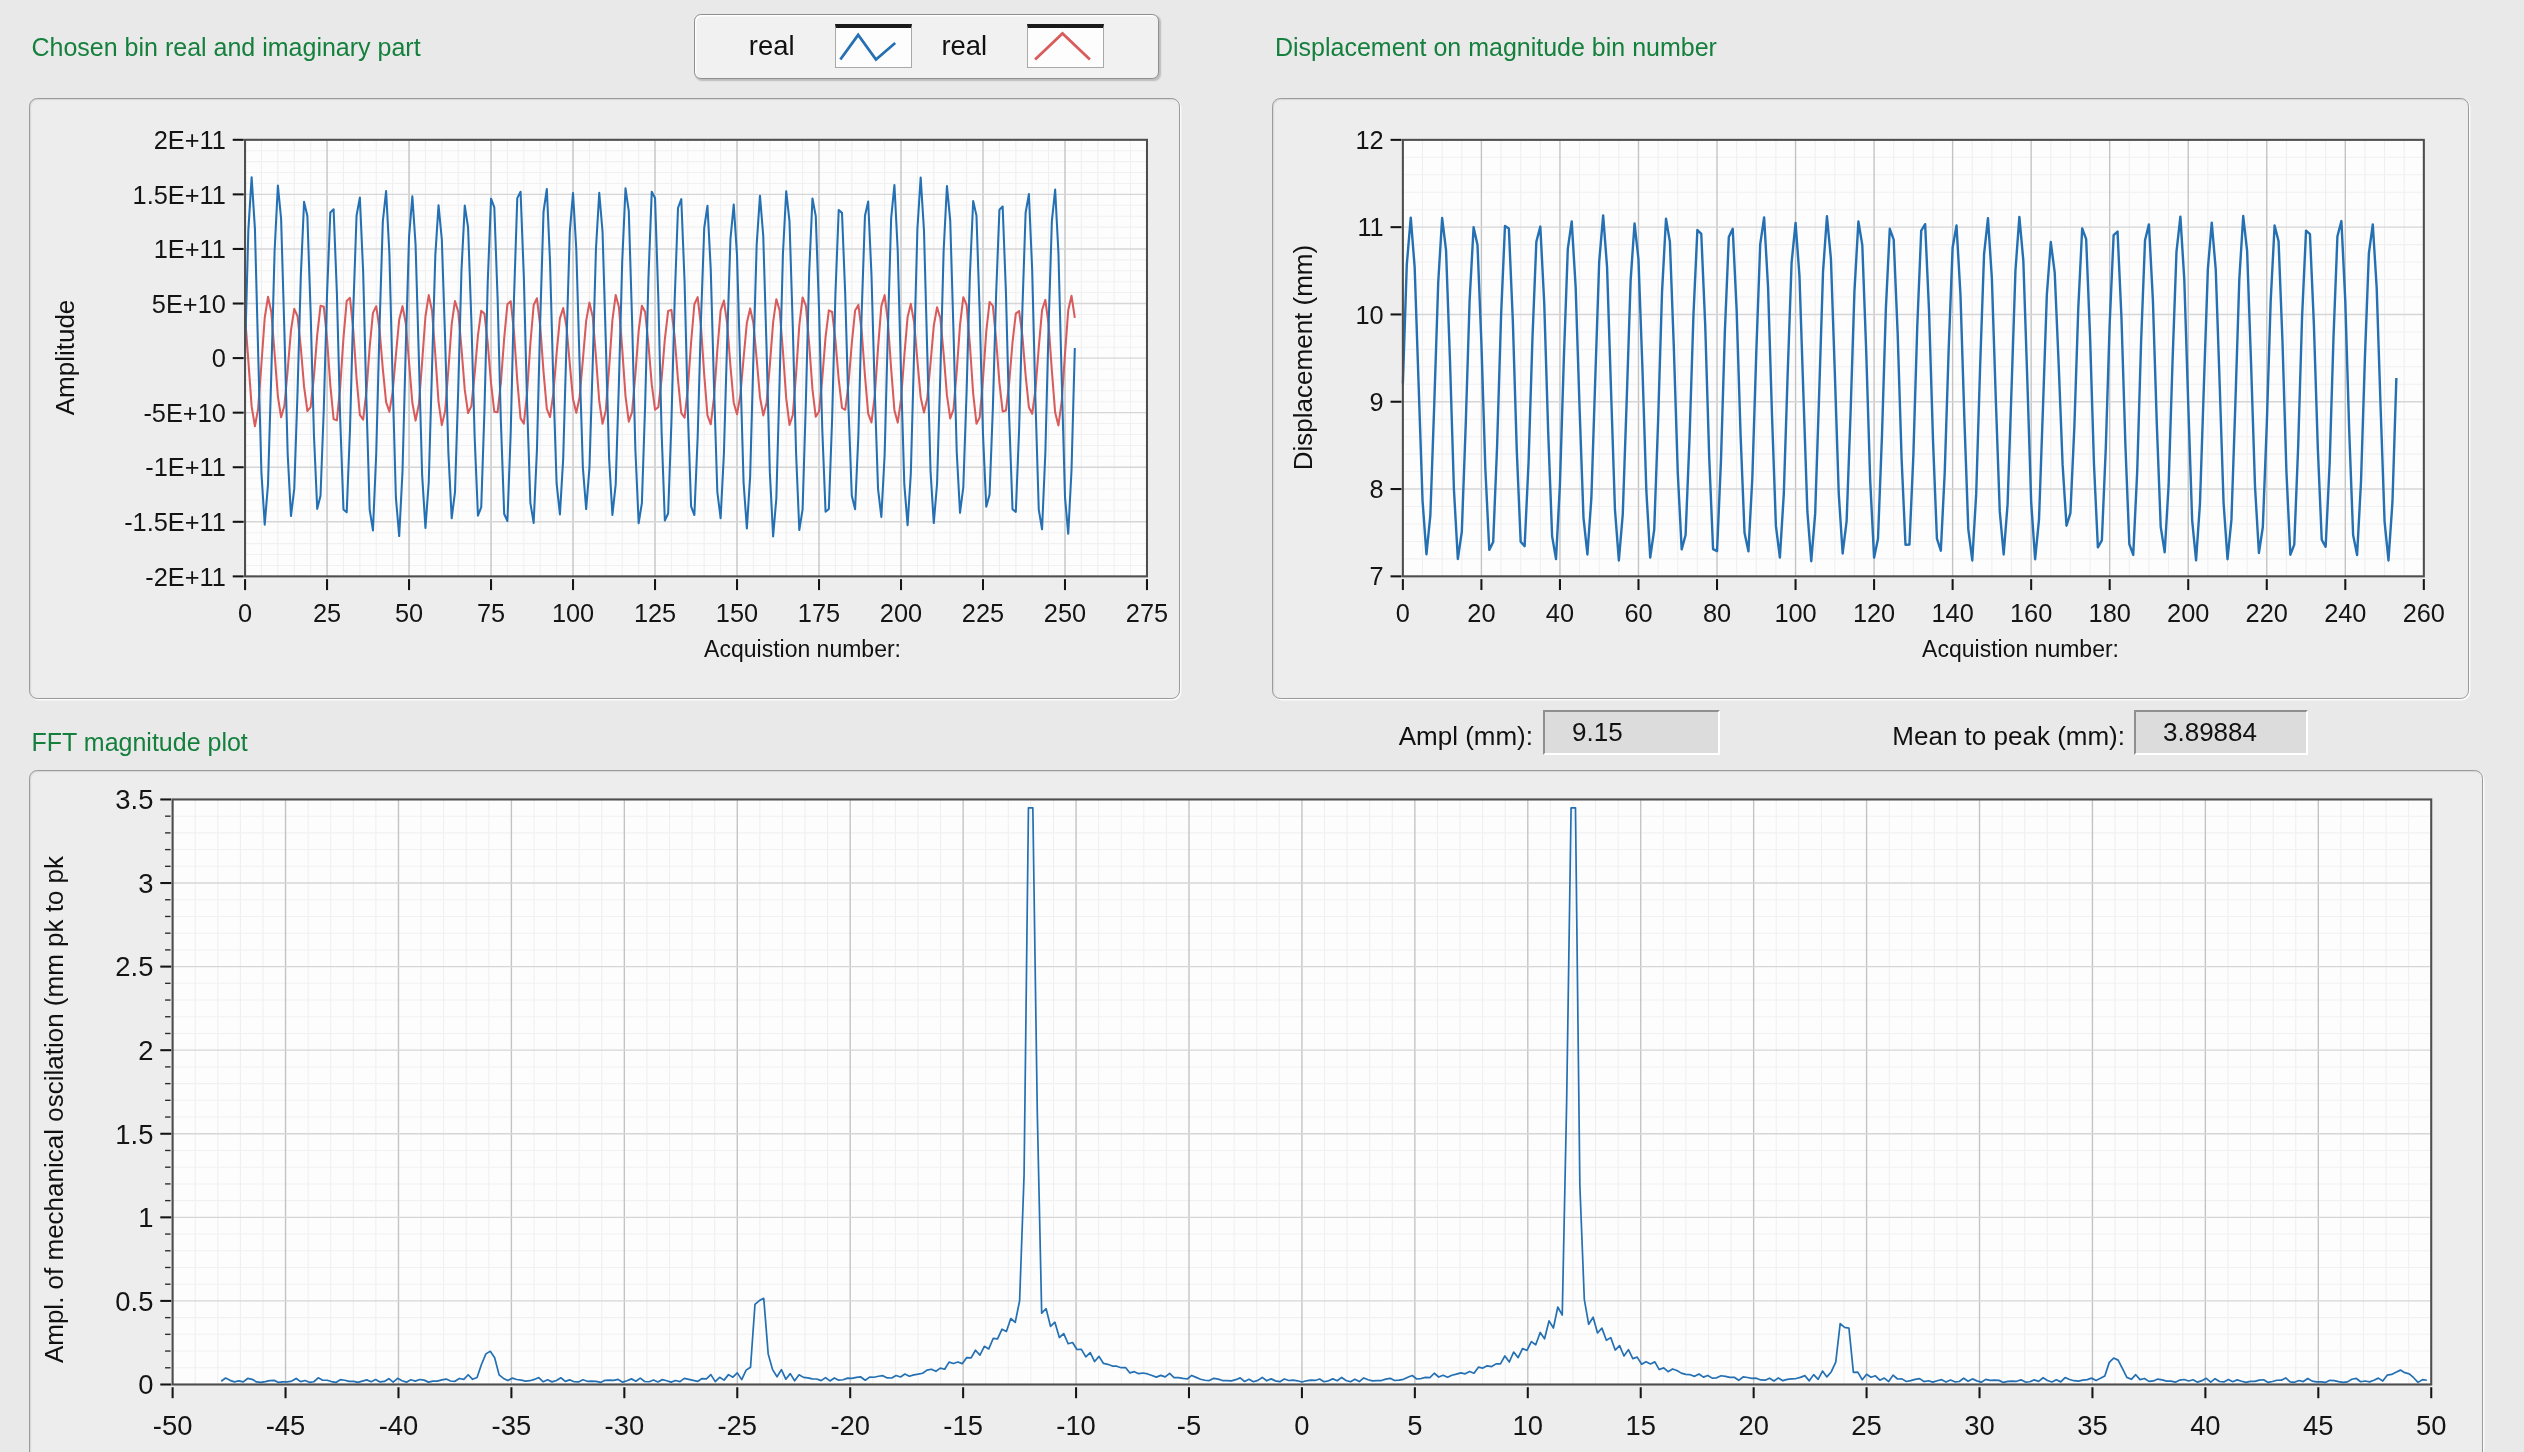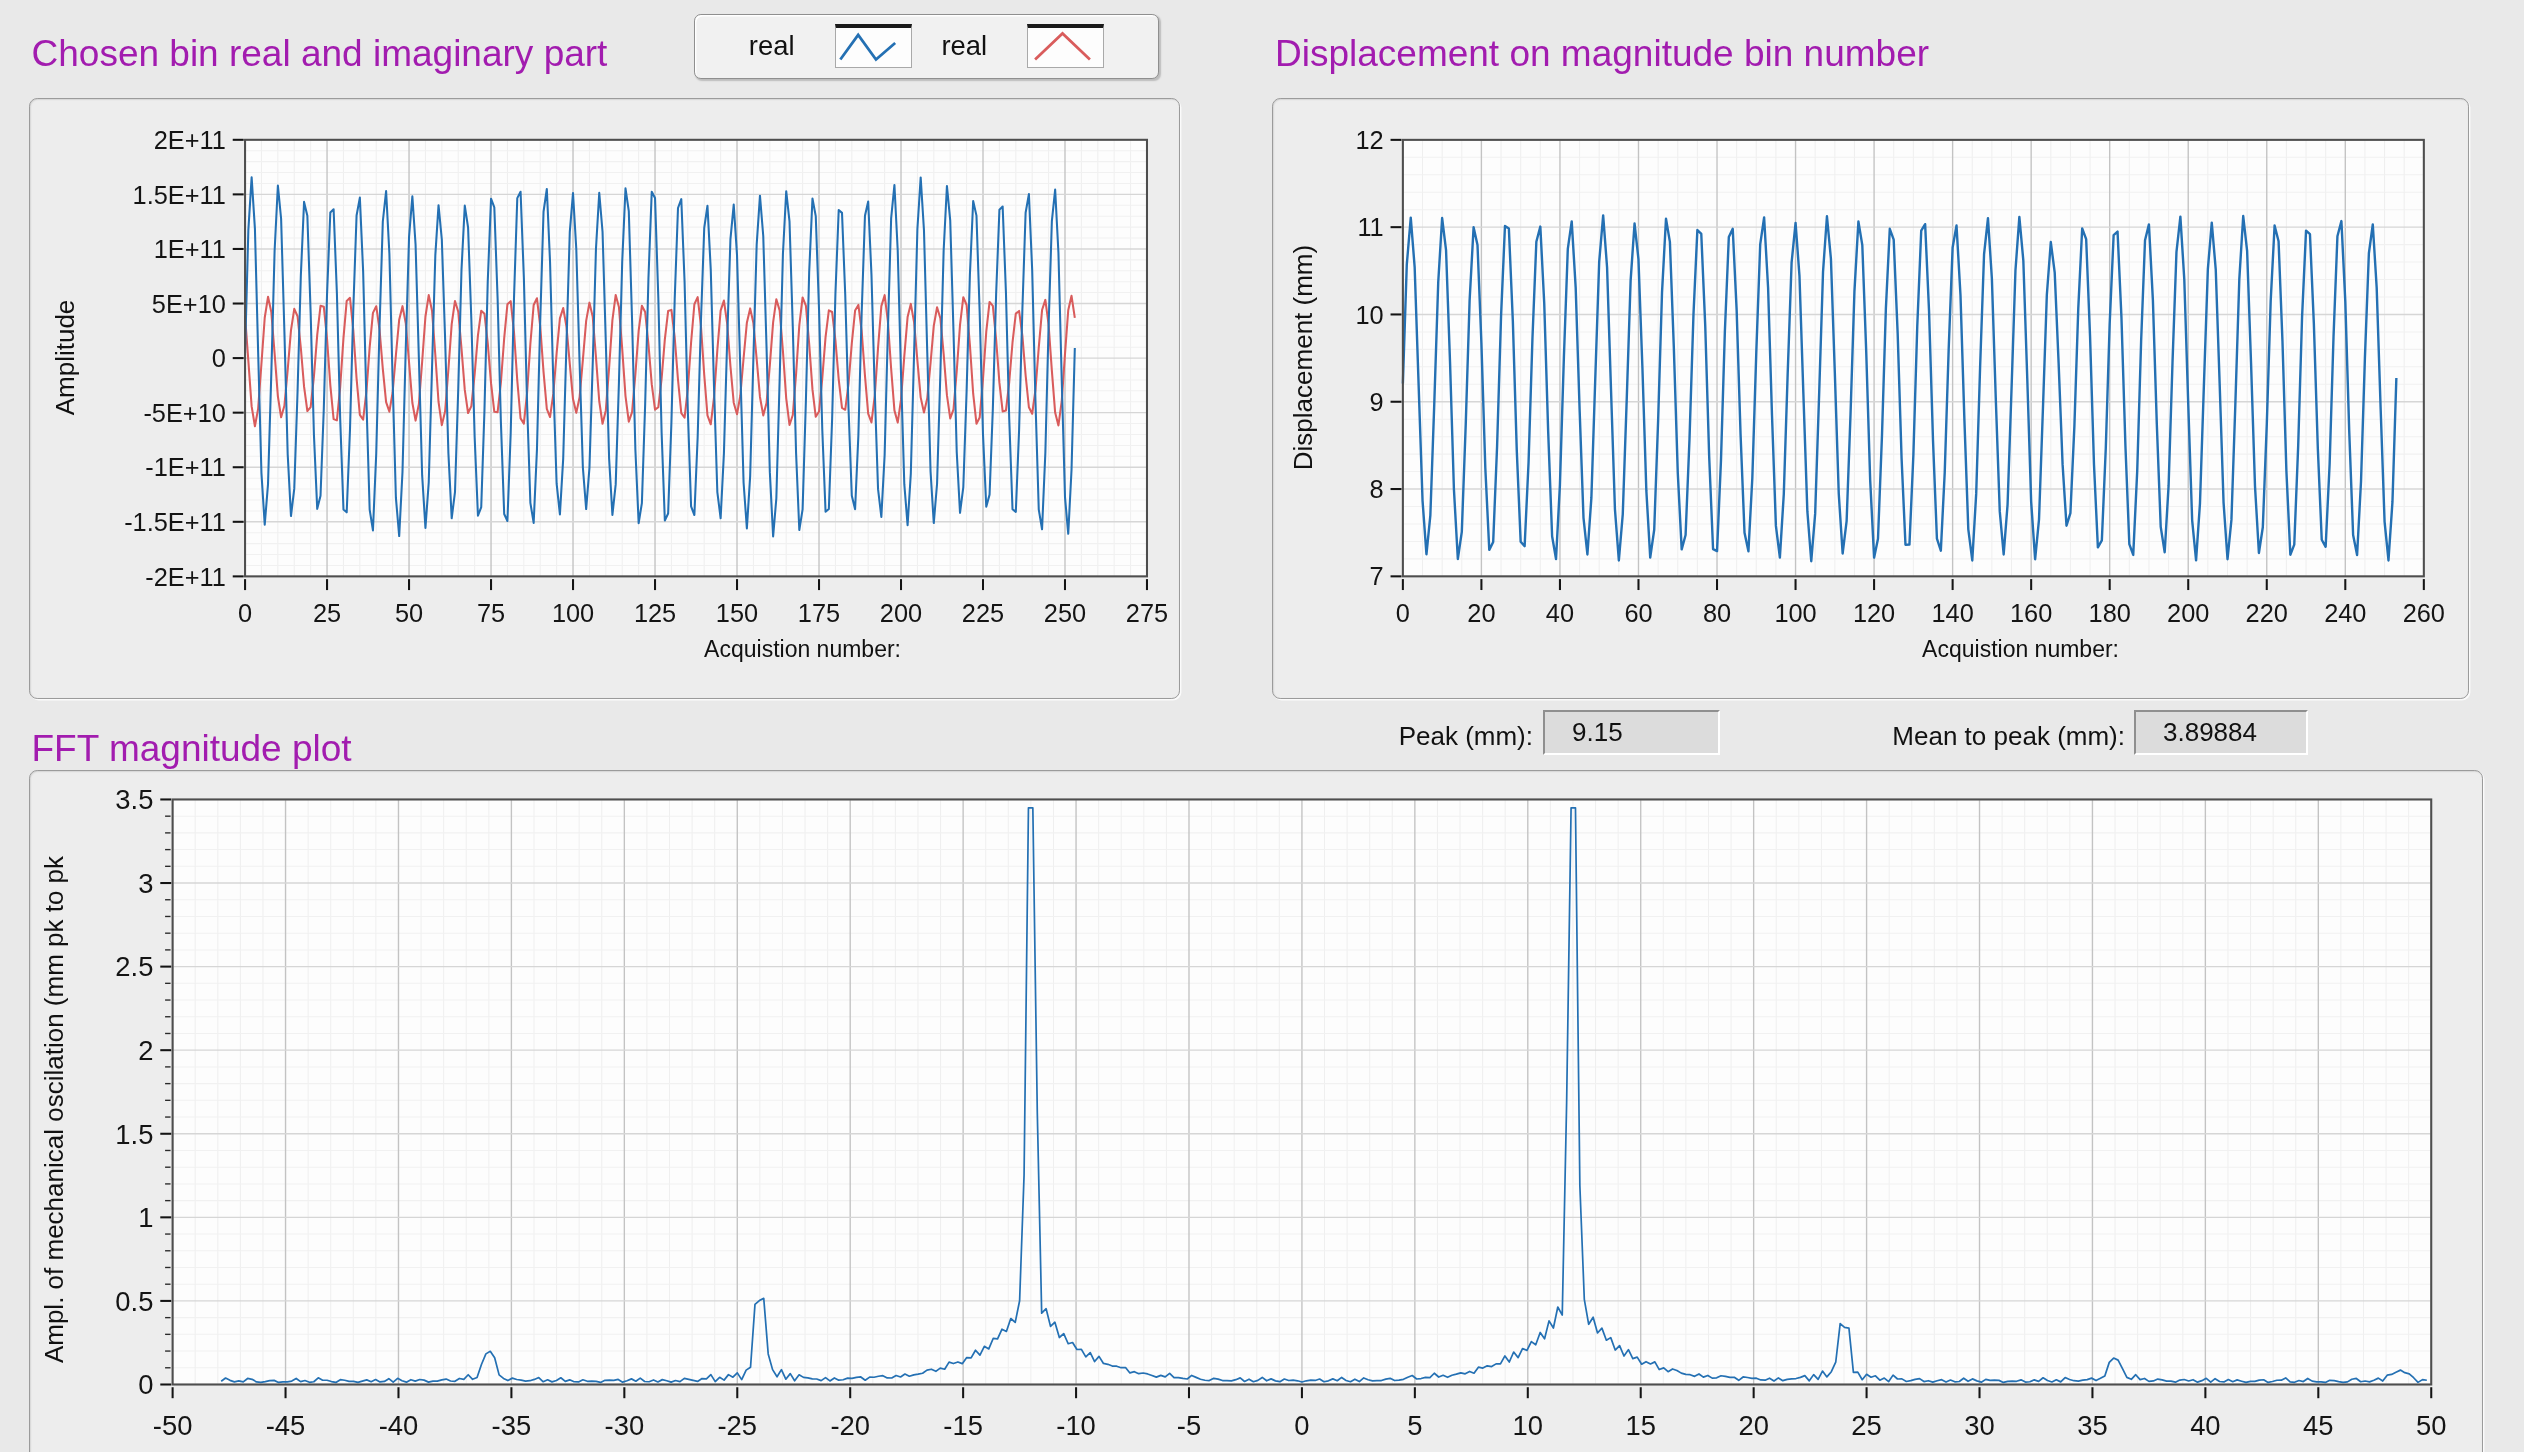--- a/index.html
+++ b/index.html
@@ -1,19 +1,19 @@
 <!DOCTYPE html>
 <html style="font-size:11px"><head>
 <meta charset="utf-8">
 <style>
   html,body{margin:0;padding:0;}
   body{width:2525px;height:1453px;overflow:hidden;background:#e9e9e9;
        font-family:"Liberation Sans", sans-serif;color:#141414;}
   .page{position:absolute;left:0;top:0;width:2525px;height:1453px;overflow:hidden;}
-  .chart-title{position:absolute;font-size:37px;color:#a21caf;white-space:nowrap;text-align:right;}
+  .chart-title{position:absolute;font-size:25px;color:#15803d;white-space:nowrap;text-align:right;}
   .panel{position:absolute;background:#ededed;border:1.4px solid #9b9b9b;
          border-radius:8.2px;box-shadow:1.4px 1.4px 0 #fbfbfb, inset 0.7px 0.7px 1.4px #cfcfcf;}
   .chart-svg{position:absolute;}
   .ylabel{position:absolute;font-size:26px;color:#111;white-space:nowrap;
           text-align:center;transform:rotate(-90deg);}
   .xlabel{position:absolute;font-size:23px;color:#111;white-space:nowrap;text-align:right;}
   .legend{position:absolute;left:694px;top:13.7px;width:463px;height:63px;
           background:#f1f1f1;border:1.4px solid #8f8f8f;border-radius:6.9px;
           box-shadow:inset 1.4px 1.4px 0 #ffffff, 1.4px 1.4px 1.4px #bdbdbd;
           display:flex;align-items:center;justify-content:center;gap:30px;}
@@ -326,21 +326,21 @@
       <line x1="173" y1="443.2" x2="189" y2="443.2" stroke="#141414" stroke-width="3"></line>
       <text x="163" y="456.52" text-anchor="end" font-size="37" font-family="Liberation Sans, sans-serif" fill="#141414">9</text>
       <line x1="173" y1="570.6" x2="189" y2="570.6" stroke="#141414" stroke-width="3"></line>
       <text x="163" y="583.9200000000001" text-anchor="end" font-size="37" font-family="Liberation Sans, sans-serif" fill="#141414">8</text>
       <line x1="173" y1="698" x2="189" y2="698" stroke="#141414" stroke-width="3"></line>
       <text x="163" y="711.32" text-anchor="end" font-size="37" font-family="Liberation Sans, sans-serif" fill="#141414">7</text>
     </svg>
   <div class="ylabel" style="left:1132px;top:342px;width:343px;">Displacement (mm)</div>
   <div class="xlabel" style="left:1708px;top:636px;width:411px;">Acquistion number:</div>
 
-  <div class="stat-label" style="left:1288px;top:721px;width:245px;">Peak (mm):</div>
+  <div class="stat-label" style="left:1288px;top:721px;width:245px;">Ampl (mm):</div>
   <div class="stat-box" style="left:1543px;top:710px;width:177px;">9.15</div>
   <div class="stat-label" style="left:1789px;top:721px;width:336px;">Mean to peak (mm):</div>
   <div class="stat-box" style="left:2134px;top:710px;width:174px;">3.89884</div>
 
   <div class="panel" style="left:29px;top:770px;width:2452px;height:726px;"></div>
   <svg id="svg3" class="chart-svg" style="left:29px;top:770px;" width="2452" height="683" viewBox="0 0 3578 997">
       <rect x="209" y="43" width="3297" height="854" fill="#fdfdfd"></rect>
       <line x1="241.97" y1="43" x2="241.97" y2="897" stroke="#efefef" stroke-width="1.5"></line>
       <line x1="274.94" y1="43" x2="274.94" y2="897" stroke="#efefef" stroke-width="1.5"></line>
       <line x1="307.90999999999997" y1="43" x2="307.90999999999997" y2="897" stroke="#efefef" stroke-width="1.5"></line>

